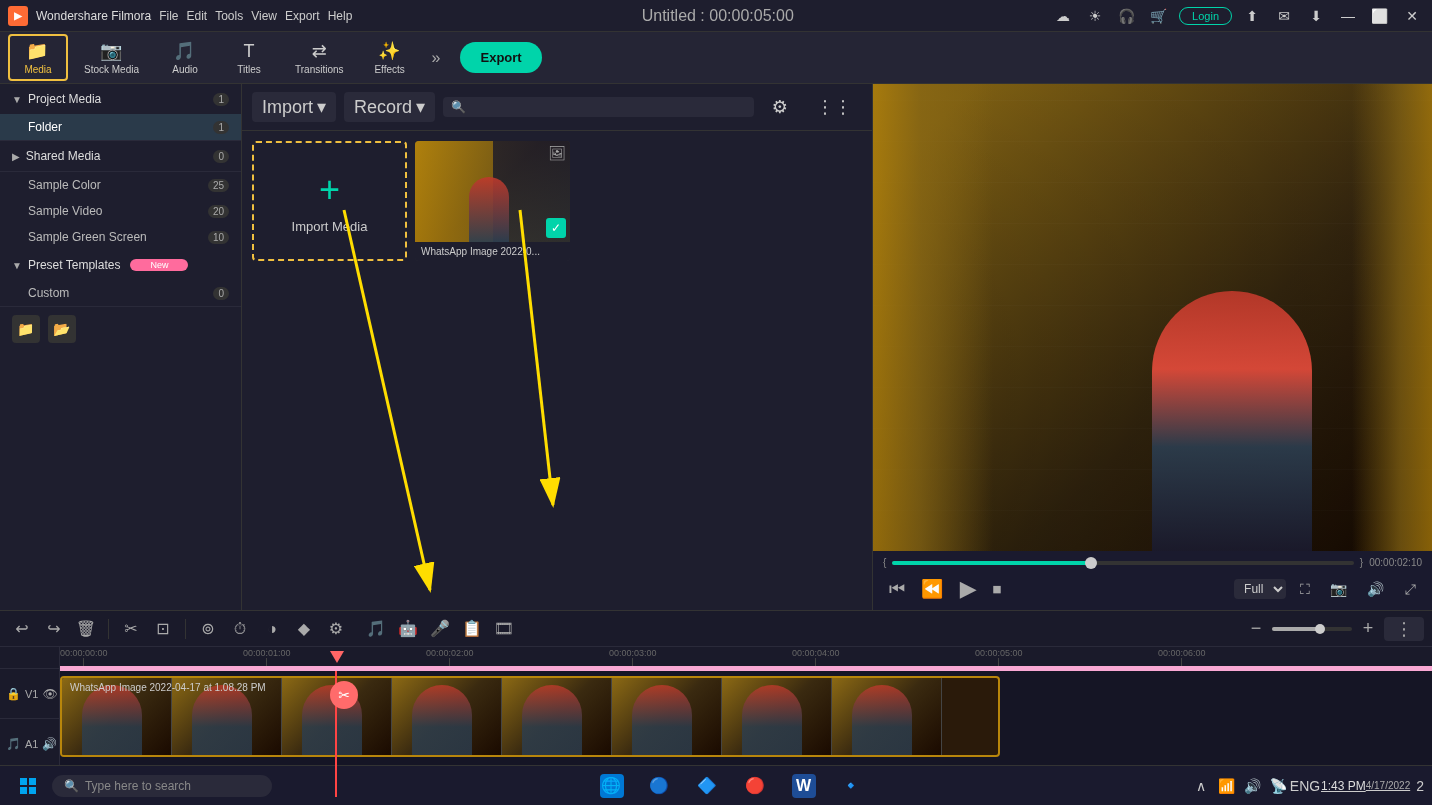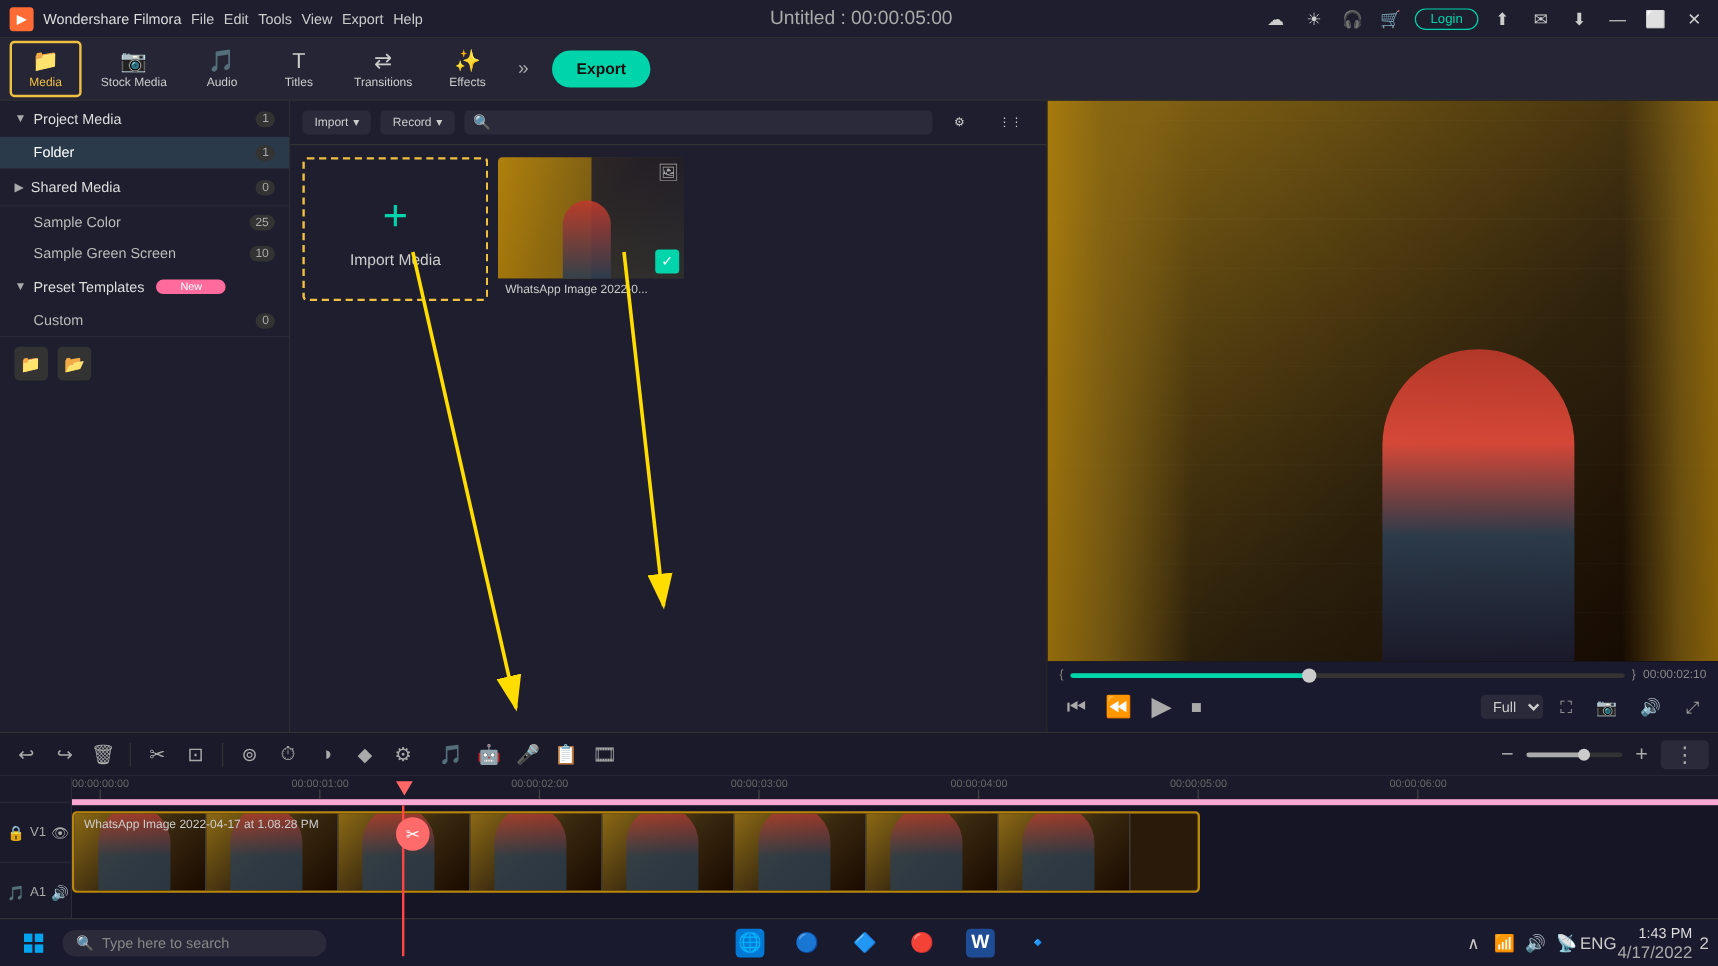--- a/index.html
+++ b/index.html
@@ -64,21 +64,21 @@
     
     #media-panel {
       flex: 1; background: #1e1e2e; display: flex; flex-direction: column; overflow: hidden;
     }
     #media-toolbar {
       display: flex; align-items: center; gap: 8px; padding: 8px 10px;
       border-bottom: 1px solid #333;
     }
     .media-btn {
       background: #2a2a3a; border: none; color: #ccc; padding: 4px 10px; border-radius: 4px;
-      cursor: pointer; font-size: 10px; display: flex; align-items: center; gap: 4px;
+      cursor: pointer; font-size: 18px; display: flex; align-items: center; gap: 4px;
     }
     .search-box {
       display: flex; align-items: center; background: #2a2a3a; border-radius: 4px;
       padding: 3px 8px; flex: 1; gap: 6px;
     }
     .search-box input { background: transparent; border: none; color: #ccc; font-size: 12px; outline: none; flex: 1; }
     #media-grid {
       flex: 1; display: flex; flex-wrap: wrap; align-content: flex-start; gap: 8px; padding: 10px; overflow-y: auto;
     }
     .media-card {
@@ -180,21 +180,21 @@
       position: absolute; top: 0; bottom: 0; width: 2px; background: #ff4444;
       left: 275px; z-index: 10;
     }
     .playhead-scissors {
       position: absolute; top: 10px; left: 270px; z-index: 12;
       width: 28px; height: 28px; background: #ff6b6b; border-radius: 50%;
       display: flex; align-items: center; justify-content: center; color: white; font-size: 14px;
     }
 
     .video-track {
-      position: absolute; top: 5px; left: 0; right: 0; height: 68px;
+      position: absolute; top: 5px; left: 0; right: 0; height: 81px;
       background: #2a1a0a; border: 2px solid #b8860b; border-radius: 4px;
       display: flex; overflow: hidden;
     }
     .video-track-label {
       position: absolute; top: 4px; left: 8px; font-size: 10px; color: #ccc; z-index: 2;
     }
     .video-track-frames { display: flex; height: 100%; }
     .video-frame {
       width: 110px; height: 100%; background: linear-gradient(135deg, #8B6914 0%, #3a2a10 50%, #1a0a00 100%);
       border-right: 1px solid #444; flex-shrink: 0; position: relative; overflow: hidden;
@@ -218,23 +218,23 @@
     .win-logo span:nth-child(2) { background: #00a4ef; }
     .win-logo span:nth-child(3) { background: #00a4ef; }
     .win-logo span:nth-child(4) { background: #00a4ef; }
     #search-bar { display: flex; align-items: center; background: #2a2a3a; border-radius: 16px; padding: 4px 12px; gap: 6px; width: 220px; cursor: pointer; }
     #search-bar span { color: #888; font-size: 12px; }
     #taskbar-center { display: flex; align-items: center; gap: 4px; }
     .taskbar-app { width: 44px; height: 40px; display: flex; align-items: center; justify-content: center; cursor: pointer; position: relative; }
     .taskbar-app-icon { width: 24px; height: 24px; border-radius: 4px; display: flex; align-items: center; justify-content: center; font-size: 16px; }
     #taskbar-right { display: flex; align-items: center; gap: 6px; padding-right: 8px; }
     .sys-icon { color: #ccc; font-size: 14px; width: 20px; height: 20px; display: flex; align-items: center; justify-content: center; cursor: pointer; }
-    .time-display { display: flex; flex-direction: column; align-items: flex-end; }
+    .time-display { display: flex; flex-direction: row; align-items: center; text-decoration: underline; }
     .time-display .time { color: #ddd; font-size: 12px; }
-    .time-display .date { color: #aaa; font-size: 14px; }
+    .time-display .date { color: #aaa; font-size: 10px; }
     .notif-btn { color: #ccc; font-size: 14px; cursor: pointer; }
   </style>
 </head>
 <body>
 
 <div id="titlebar">
   <div id="titlebar-left">
     <div class="app-icon">▶</div>
     <span class="app-name">Wondershare Filmora</span>
     <span class="menu-item">File</span>
@@ -310,20 +310,24 @@
         <div class="left">
           <span class="chevron">▶</span>
           <span>Shared Media</span>
         </div>
         <span class="sidebar-count">0</span>
       </div>
     </div>
     <div class="sidebar-item">
       <span>Sample Color</span>
       <span class="sidebar-count">25</span>
+    </div>
+    <div class="sidebar-item">
+      <span>Sample Video</span>
+      <span class="sidebar-count">20</span>
     </div>
     <div class="sidebar-item">
       <span>Sample Green Screen</span>
       <span class="sidebar-count">10</span>
     </div>
     <div class="sidebar-section">
       <div class="sidebar-header">
         <div class="left">
           <span class="chevron">▼</span>
           <span>Preset Templates</span>

